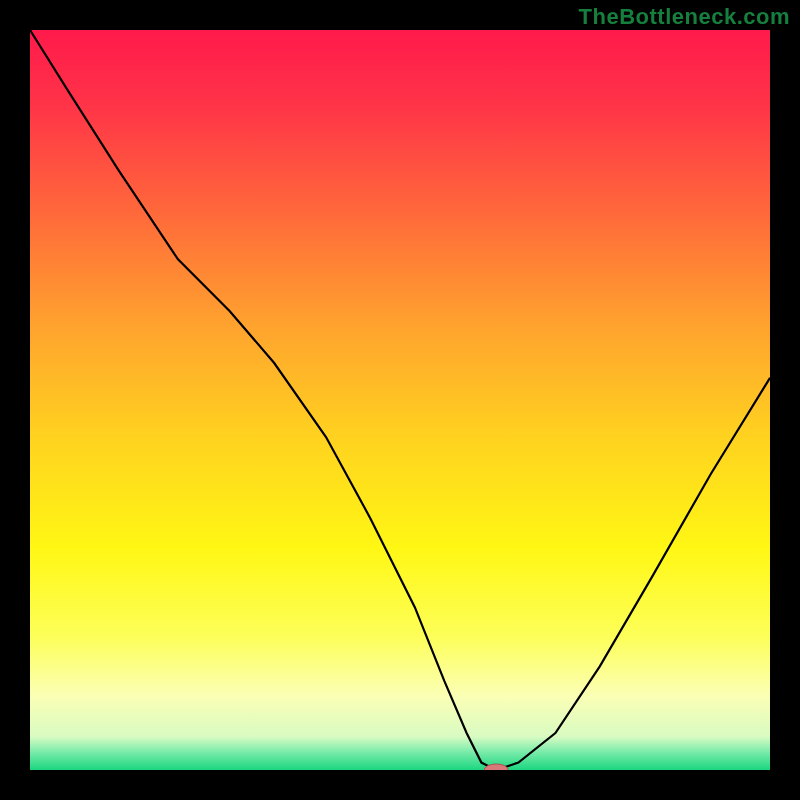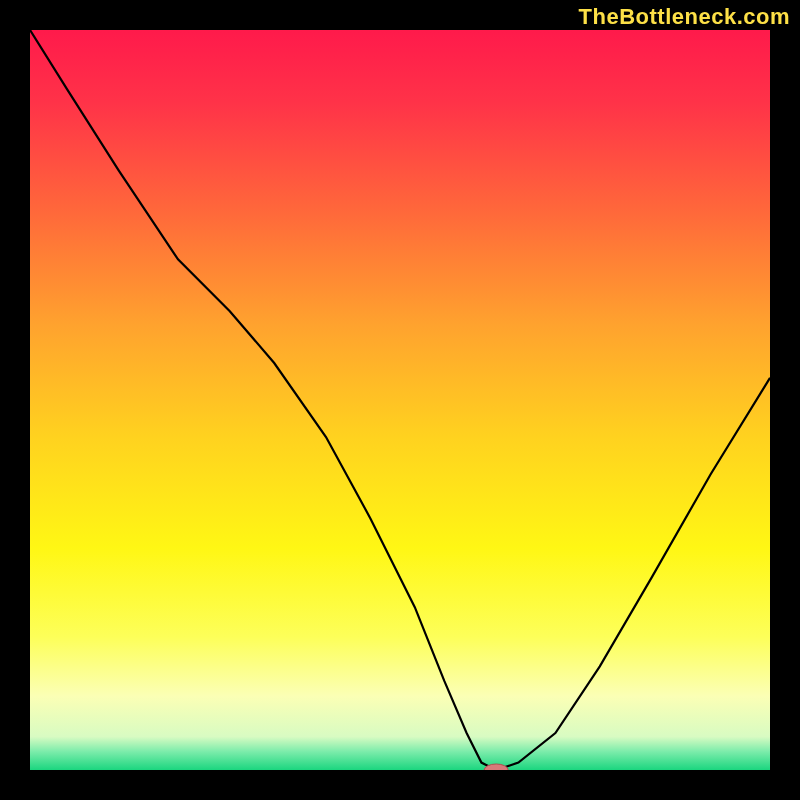--- a/index.html
+++ b/index.html
@@ -14,21 +14,21 @@
   .frame {
     position: relative;
     width: 800px;
     height: 800px;
     background: #000;
   }
   .watermark {
     position: absolute;
     top: 4px;
     right: 10px;
-    color: #fde047;
+    color: #15803d;
     font-size: 22px;
     font-weight: bold;
     letter-spacing: 0.5px;
     z-index: 10;
   }
   .plot-area {
     position: absolute;
     left: 30px;
     top: 30px;
     width: 740px;

